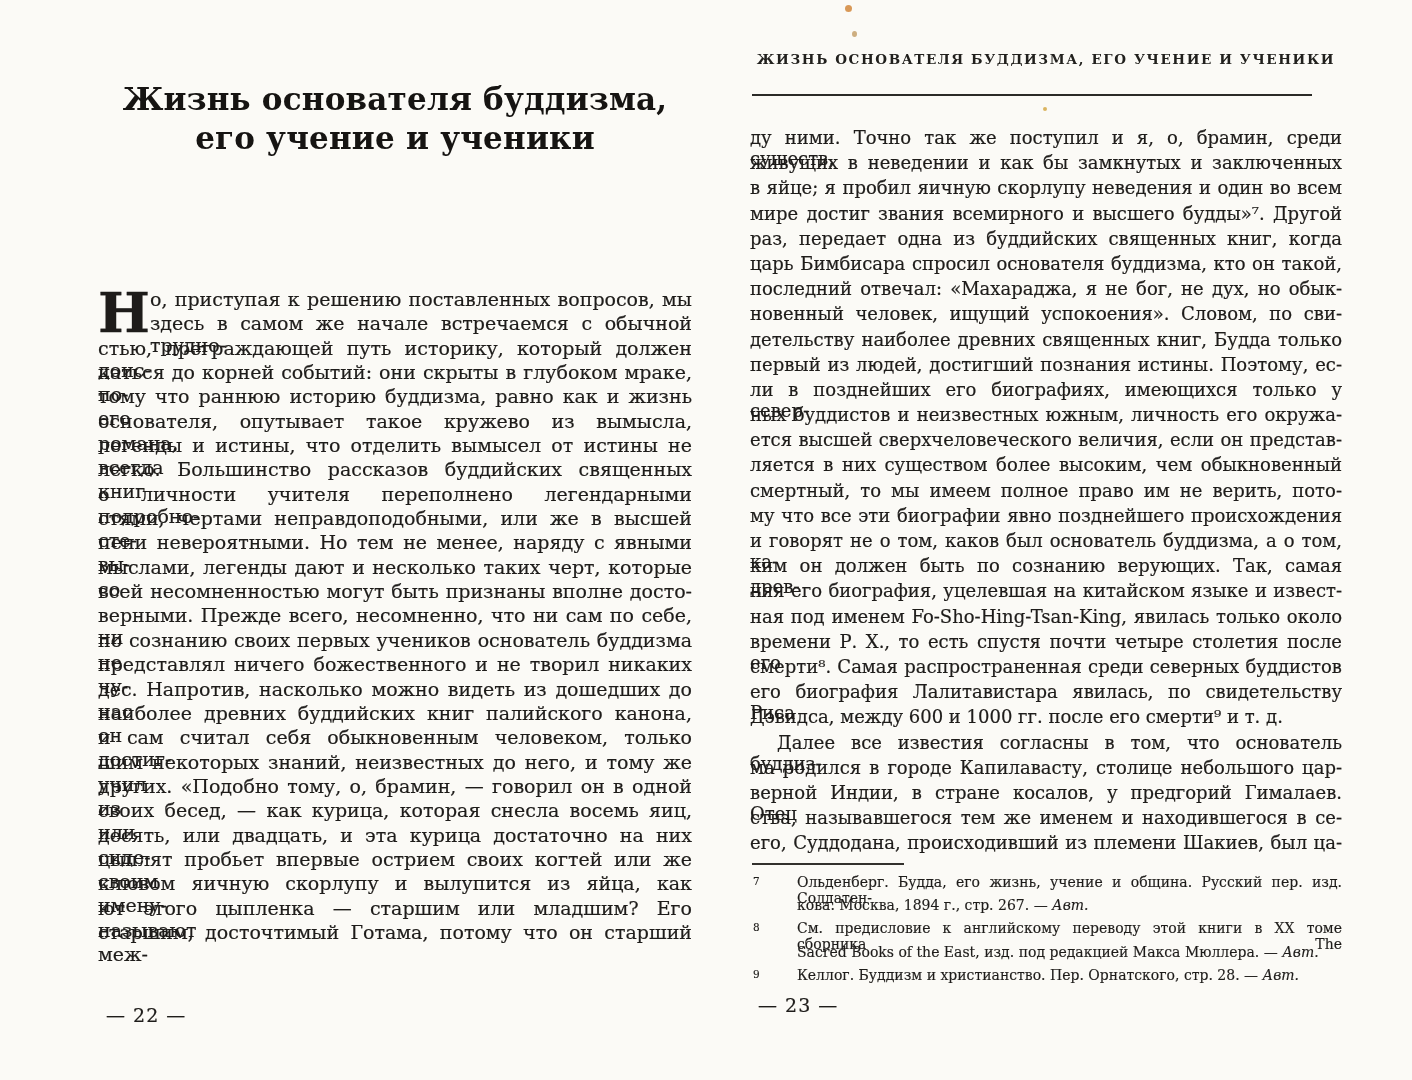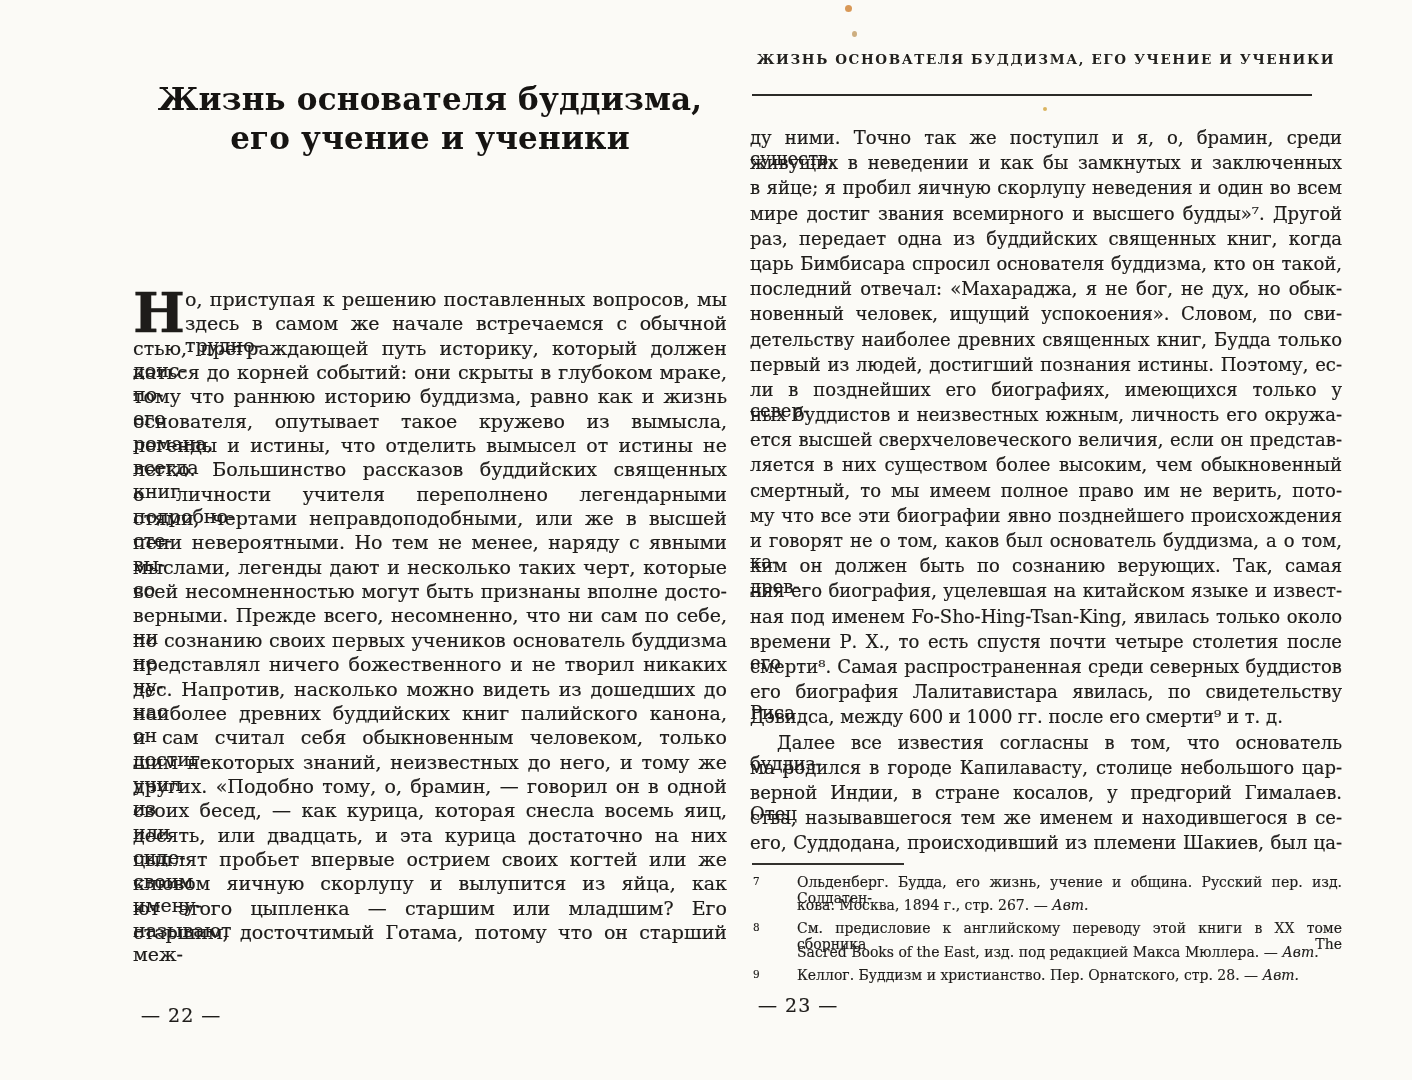--- a/index.html
+++ b/index.html
@@ -10,21 +10,21 @@
   }
   .spread {
     position: relative;
     width: 1412px;
     height: 1080px;
     background: #fbfaf6;
     color: #1e1c1a;
     overflow: hidden;
   }
   
-  .page-left { position: absolute; left: 98px; top: 0; width: 594px; height: 1080px; margin-left: 35px; }
+  .page-left { position: absolute; left: 98px; top: 0; width: 594px; height: 1080px; }
   .title {
     position: absolute; top: 80px; left: 0; width: 100%;
     font-size: 31px; font-weight: bold; line-height: 39px;
     text-align: center; color: #161412; letter-spacing: 0.2px;
   }
   .title .t-line { display: block; }
   .body-left { position: absolute; top: 288px; left: 0; width: 594px; }
   .line {
     display: block;
     height: 24.35px;

